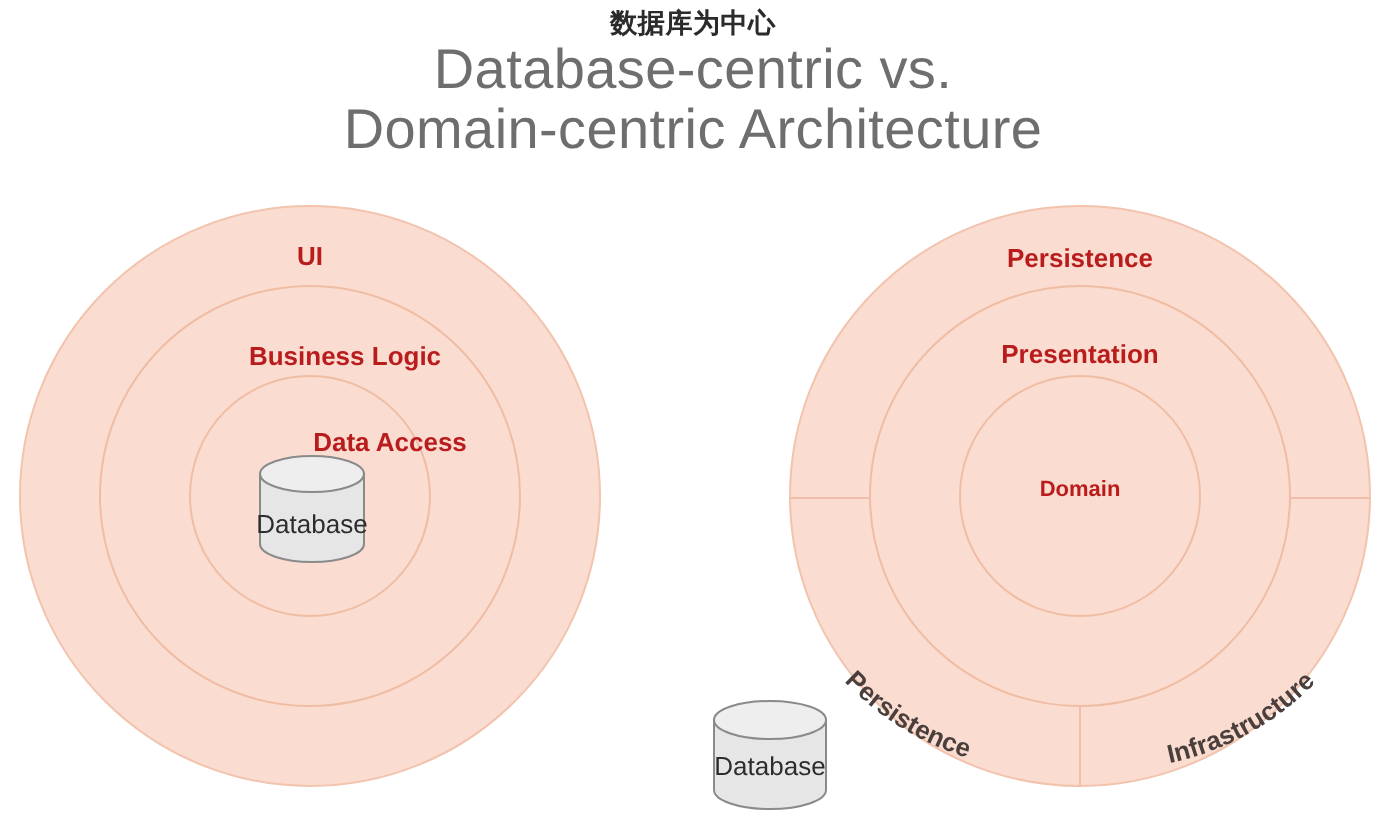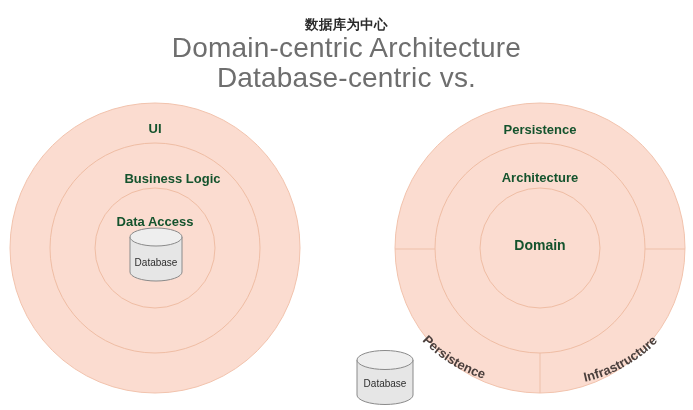--- a/index.html
+++ b/index.html
@@ -55,51 +55,51 @@
   .circle-svg {
     position: absolute;
     left: 0;
     top: 0;
   }
 
   .ring-label {
     position: absolute;
     font-family: "Liberation Sans", sans-serif;
     font-weight: 700;
-    color: #14532d;
+    color: #b91c1c;
     white-space: nowrap;
     transform: translate(-50%, -50%);
     text-align: right;
   }
   .lbl-ui        { font-size: 13px; }
   .lbl-bl        { font-size: 13px; }
-  .lbl-da        { font-size: 13px; }
+  .lbl-da        { font-size: 13px; margin-left: 40px; }
   .lbl-pres      { font-size: 13px; }
   .lbl-app       { font-size: 13px; }
-  .lbl-dom       { font-size: 14px; }
+  .lbl-dom       { font-size: 11px; }
   .db-text {
     position: absolute;
     font-family: "Liberation Sans", sans-serif;
-    font-size: 10px;
+    font-size: 13px;
     font-weight: 400;
     color: #2d2d2d;
     white-space: nowrap;
     transform: translate(-50%, -50%);
   }
 </style>
 </head>
 <body>
 
 <div id="stage">
 
   <div class="title-block">
-    <div class="cn-note" style="margin-top:16px;font-family:Liberation Serif, serif;">数据库为中心</div>
+    <div class="cn-note" style="margin-top:3px;font-family:Liberation Serif, serif;">数据库为中心</div>
     <div class="main-title">
+      <span class="tl">Database-centric vs.</span>
       <span class="tl">Domain-centric Architecture</span>
-      <span class="tl">Database-centric vs.</span>
     </div>
   </div>
 
   <svg class="circle-svg" width="693" height="410">
 
     <g>
       <circle cx="155" cy="248" r="145" fill="#fbdcd0" stroke="#f2c3ad" stroke-width="1"></circle>
       <circle cx="155" cy="248" r="105" fill="#fbdcd0" stroke="#efbda4" stroke-width="1"></circle>
       <circle cx="155" cy="248" r="60" fill="#fbdcd0" stroke="#efbda4" stroke-width="1"></circle>
     </g>
@@ -134,19 +134,19 @@
       <path d="M 357 360 L 357 395 A 28 9.5 0 0 0 413 395 L 413 360 Z" fill="#e6e6e6" stroke="#8a8a8a" stroke-width="1"></path>
       <ellipse cx="385" cy="360" rx="28" ry="9.5" fill="#eeeeee" stroke="#8a8a8a" stroke-width="1"></ellipse>
     </g>
   </svg>
 
   <div class="ring-label lbl-ui" style="left:155px; top:128px;">UI</div>
   <div class="ring-label lbl-bl" style="left:155px; top:178px;padding-left:35px;">Business Logic</div>
   <div class="ring-label lbl-da" style="left:155px; top:221px;">Data Access</div>
 
   <div class="ring-label lbl-pres" style="left:540px; top:129px;">Persistence</div>
-  <div class="ring-label lbl-app" style="left:540px; top:177px;">Architecture</div>
+  <div class="ring-label lbl-app" style="left:540px; top:177px;">Presentation</div>
   <div class="ring-label lbl-dom" style="left:540px; top:245px;">Domain</div>
 
   <div class="db-text" style="left:156px; top:262px;">Database</div>
   <div class="db-text" style="left:385px; top:383px;">Database</div>
 
 </div>
 
 </body></html>

